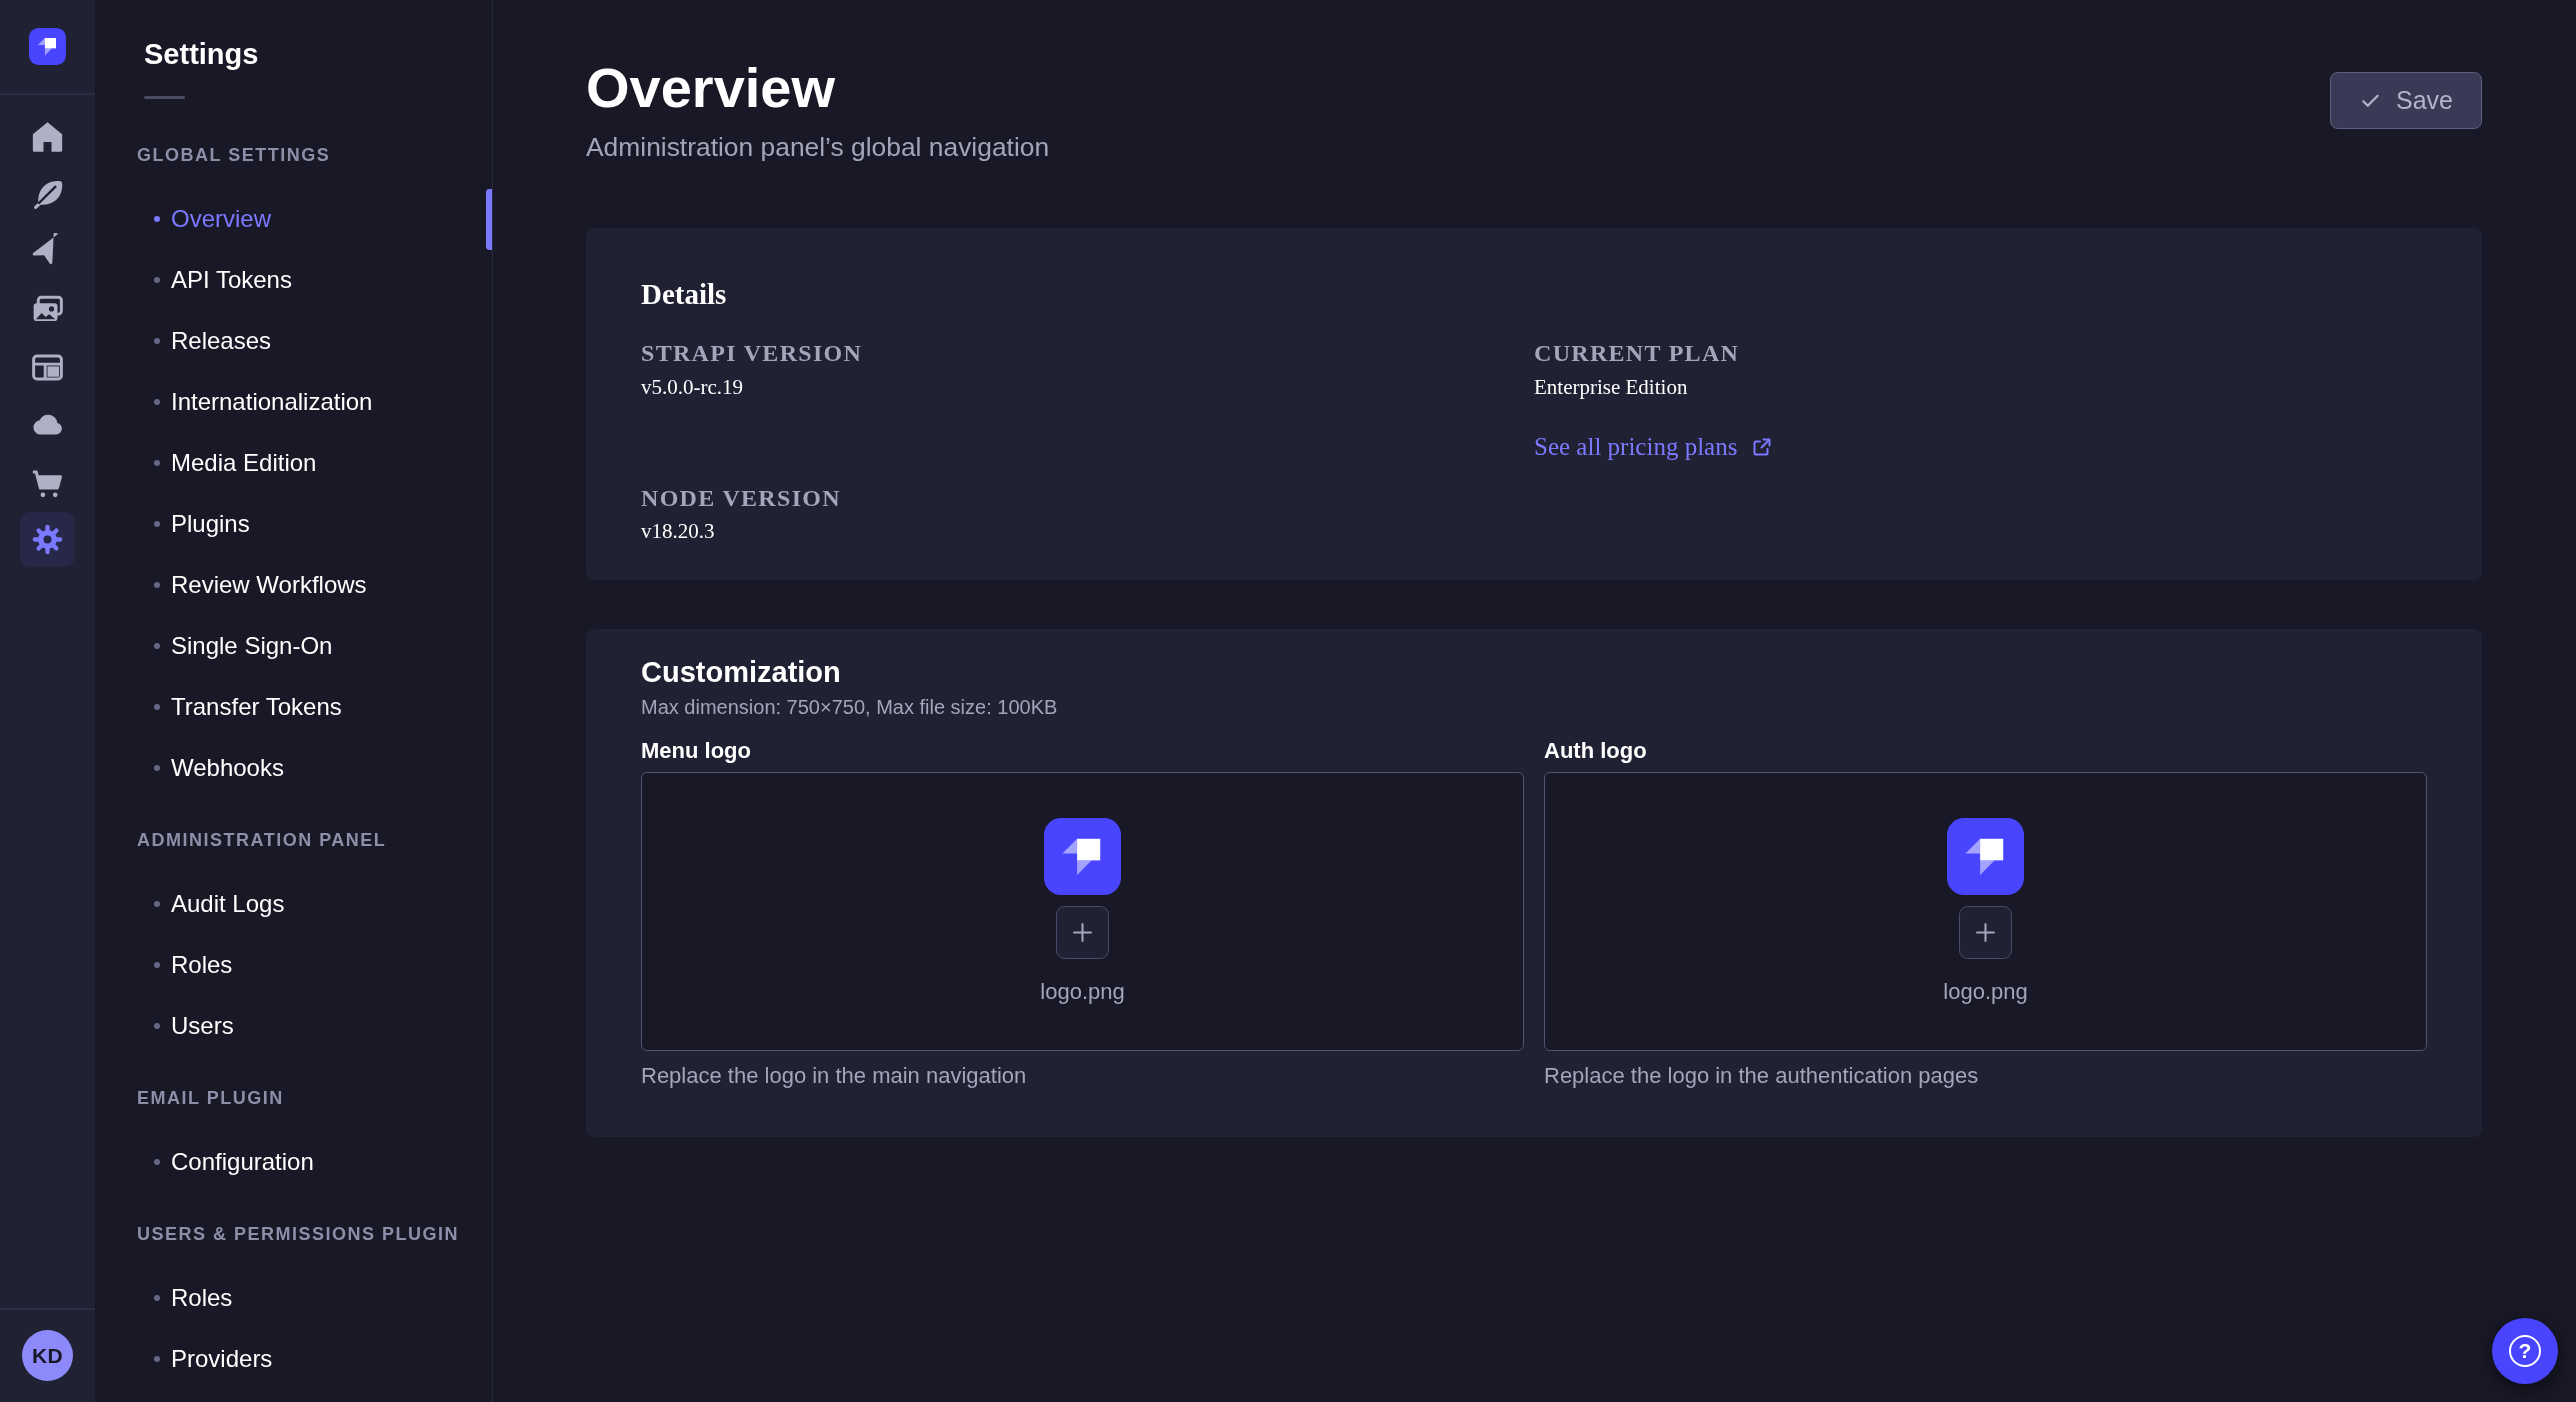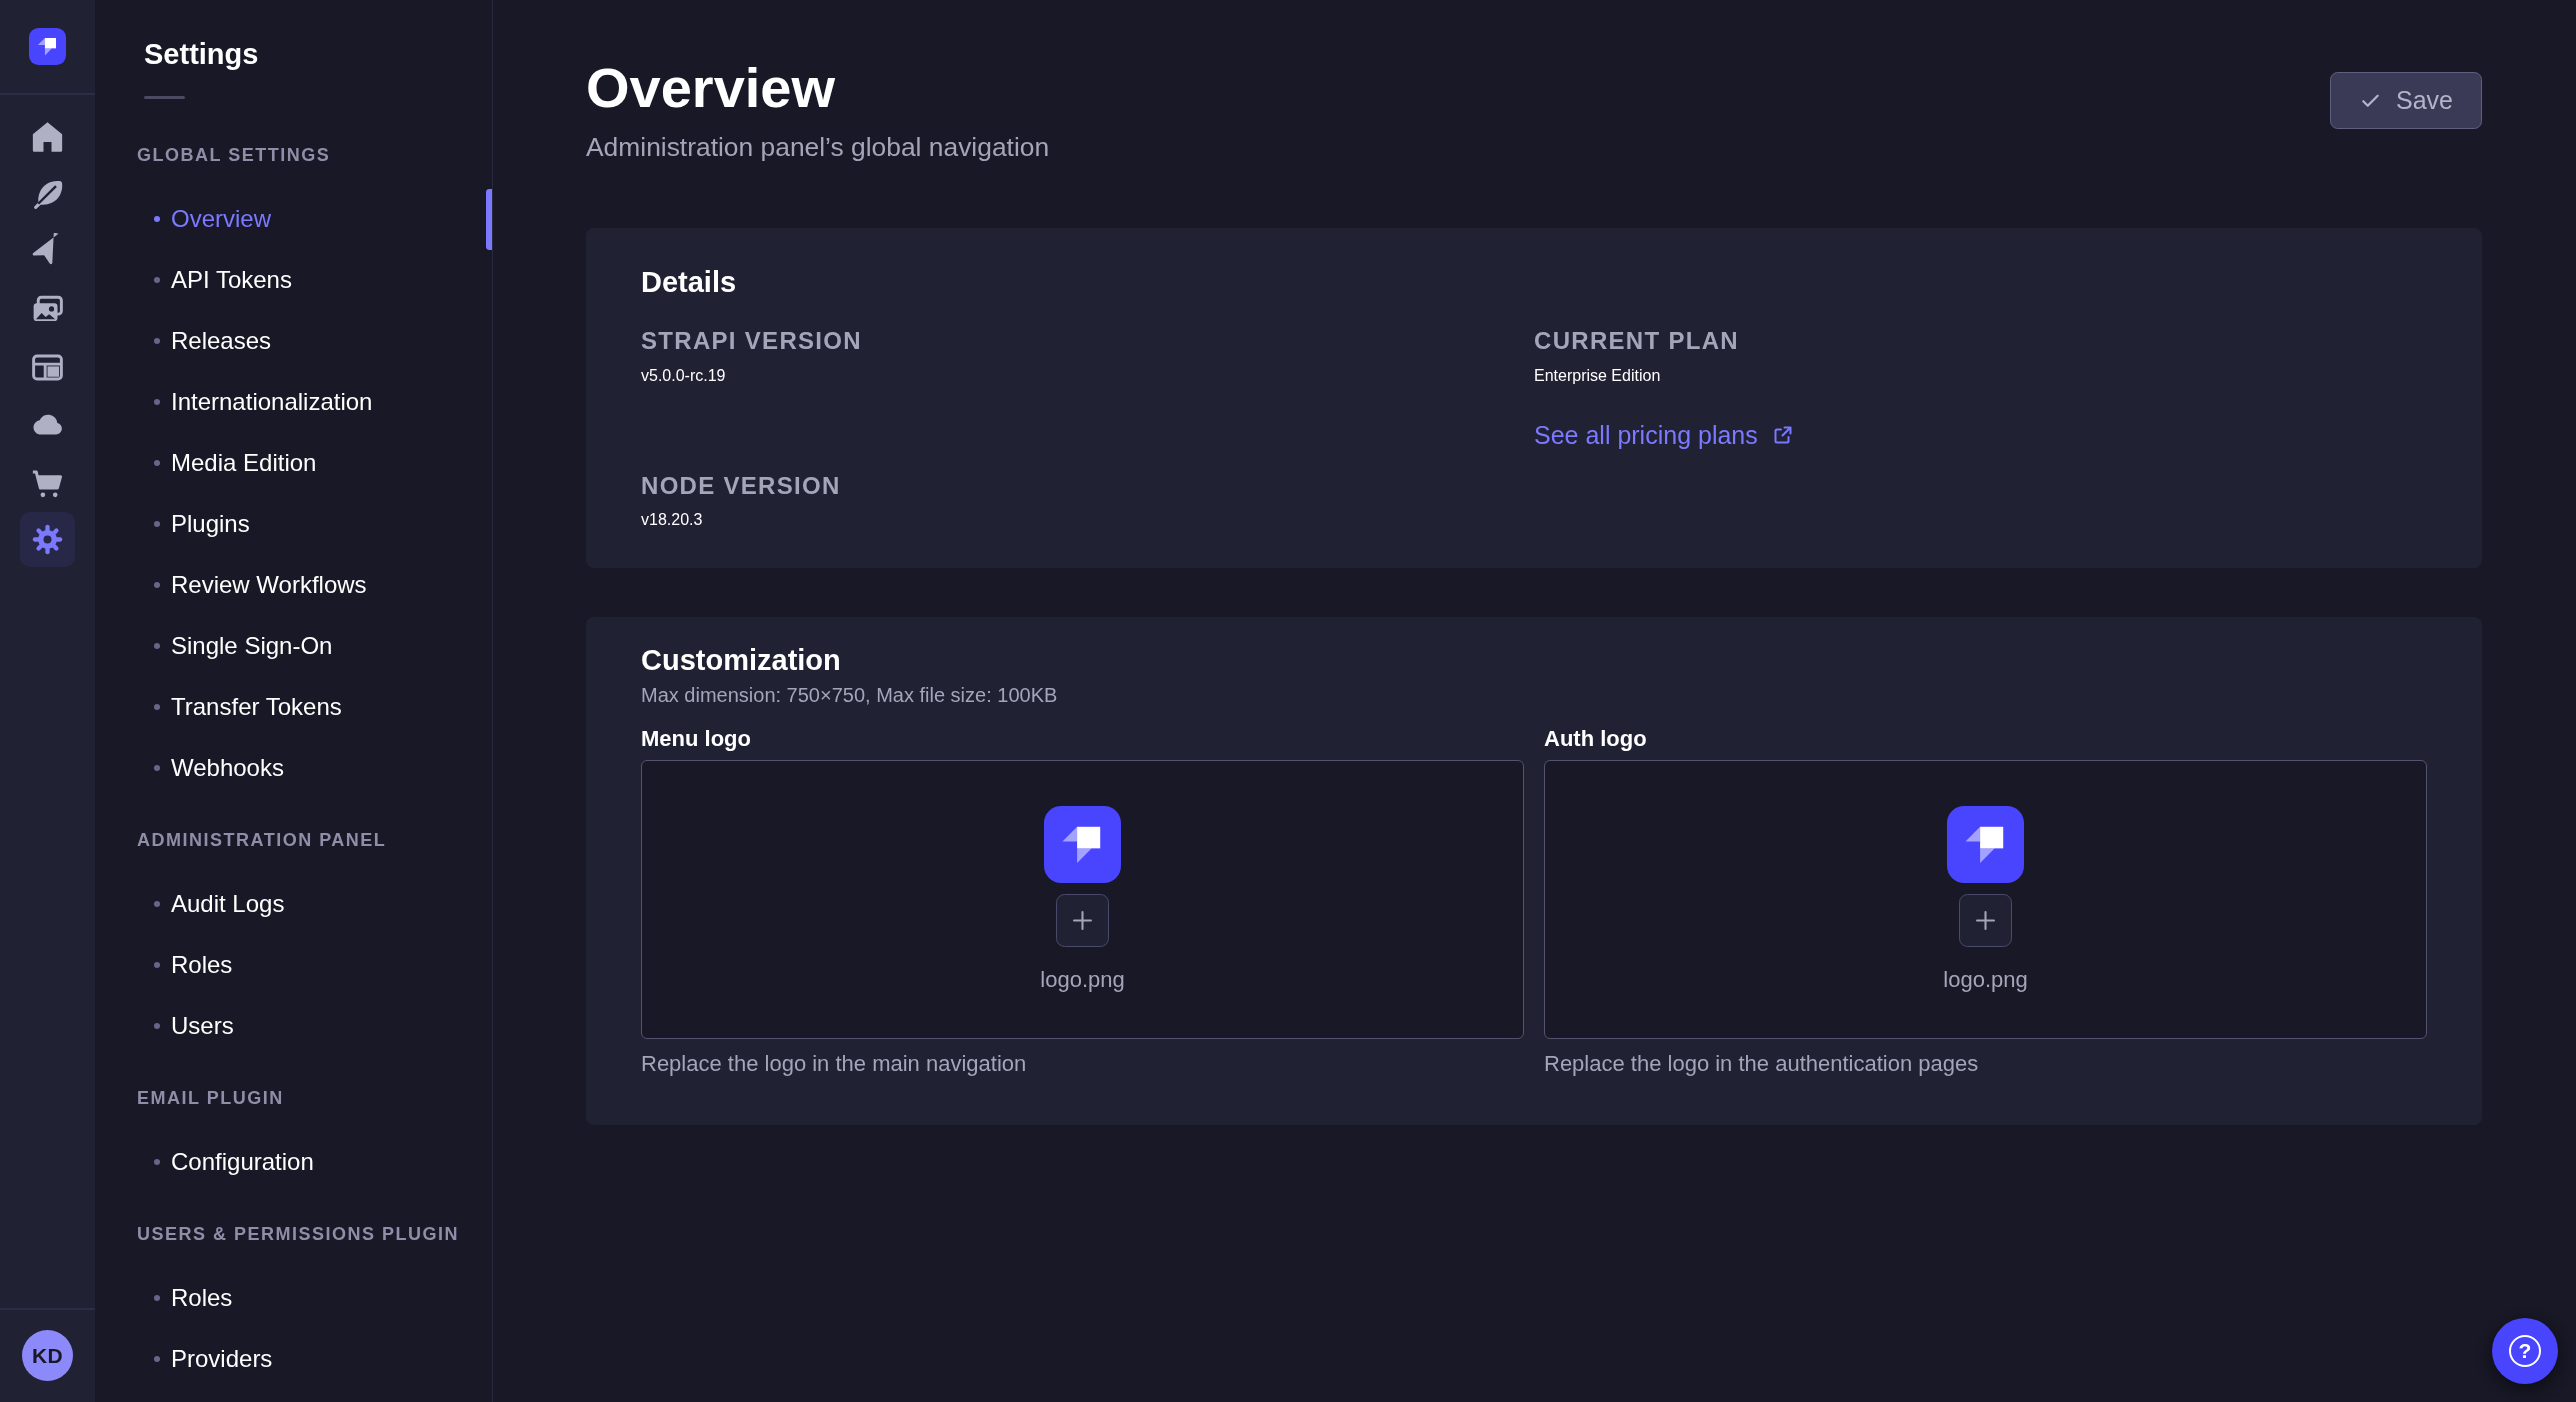--- a/index.html
+++ b/index.html
@@ -47,28 +47,28 @@
   .main { flex:1; position:relative; padding:55px 94px 0 93px; overflow:hidden; }
   .page-header { display:flex; justify-content:space-between; align-items:flex-start; }
   .page-title { font-size:56px; line-height:65px; font-weight:700; color:#ffffff; }
   .page-subtitle { margin-top:12px; font-size:26.4px; color:#a5a5ba; }
   .save-btn { margin-top:17px; height:57px; padding:0 28px; display:flex; align-items:center; gap:14.5px;
               background:#3a3a56; border:1.7px solid #5f5f82; border-radius:7.7px; color:#b3b3c9;
               font-size:25px; font-family:inherit; cursor:pointer; }
   .save-btn svg { width:23px; height:23px; }
 
   .panel { background:#212134; border-radius:7.7px; }
-  .panel-details { margin-top:65px; padding:37px 55px 34px; }
+  .panel-details { margin-top:65px; padding:49px 55px 34px;font-family:Liberation Serif, serif; }
   .panel-title { font-size:29px; line-height:34px; font-weight:600; color:#ffffff; }
   .details-grid { display:grid; grid-template-columns:1fr 1fr; margin-top:31px; }
   .field { margin-bottom:85px; }
   .field:last-child { margin-bottom:0; }
   .field-label { font-size:24px; line-height:22px; font-weight:600; letter-spacing:1.3px;
                  color:#a5a5ba; text-transform:uppercase; }
-  .field-value { margin-top:8.5px; font-size:16px; line-height:29px; color:#ffffff; }
+  .field-value { margin-top:8.5px; font-size:21px; line-height:29px; color:#ffffff; }
   .pricing-link { margin-top:31px; display:inline-flex; align-items:center; gap:12.8px;
                   font-size:25px; color:#7b79ff; text-decoration:none; cursor:pointer; }
   .pricing-link svg { width:24px; height:24px; }
 
   .panel-custom { margin-top:49px; padding:26px 55px 48px; }
   .panel-subtitle { margin-top:5.1px; font-size:20px; line-height:27px; color:#a5a5ba; }
   .upload-row { display:flex; gap:20px; margin-top:17px; }
   .upload-col { flex:1; min-width:0; }
   .upload-label { font-size:22px; line-height:25.6px; font-weight:600; color:#ffffff; margin-bottom:8.5px; }
   .upload-card { height:279px; background:#181826; border:1.7px solid #53536f; border-radius:6px;

